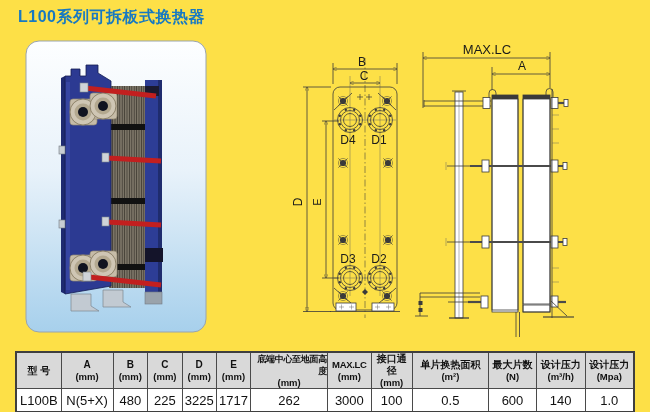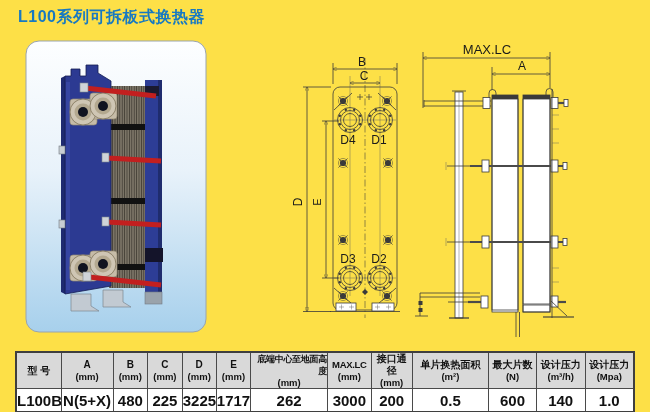--- a/index.html
+++ b/index.html
@@ -19,21 +19,21 @@
   .dwg .thickrod{stroke-width:2.2;stroke:#4a4a4a;}
   .spec-table{position:absolute;left:15px;top:351px;width:620px;border-collapse:collapse;
               table-layout:fixed;border:2px solid #3f3f3f;}
   .spec-table th,.spec-table td{border:1px solid #4a4a4a;text-align:center;vertical-align:middle;
               padding:0;overflow:hidden;}
   .spec-table th{background:#d9d9d9;height:28px;font-weight:bold;color:#111;}
   .spec-table th .lbl{font-size:10px;line-height:12px;}
   .spec-table th .unit{font-size:9.5px;line-height:11px;font-weight:bold;}
   .spec-table th:nth-child(7) .lbl{font-size:9px;letter-spacing:-.3px;text-align:right;}
   .spec-table th:nth-child(8) .lbl{font-size:9.5px;letter-spacing:-.3px;}
-  .spec-table td{height:22px;font-size:15px;font-weight:bold;color:#111;background:#fff;}
+  .spec-table td{height:22px;font-size:13px;font-weight:normal;color:#111;background:#fff;}
 </style>
 </head>
 <body>
 
 <div class="page">
 
   <div class="title">L100系列可拆板式换热器</div>
 
   <div class="photo-frame">
     <svg width="182" height="293" viewBox="0 0 182 293">
@@ -351,21 +351,21 @@
     <tbody>
       <tr>
         <td>L100B</td>
         <td>N(5+X)</td>
         <td>480</td>
         <td>225</td>
         <td>3225</td>
         <td>1717</td>
         <td>262</td>
         <td>3000</td>
-        <td>200</td>
+        <td>100</td>
         <td>0.5</td>
         <td>600</td>
         <td>140</td>
         <td>1.0</td>
       </tr>
     </tbody>
   </table>
 
 </div>
 

